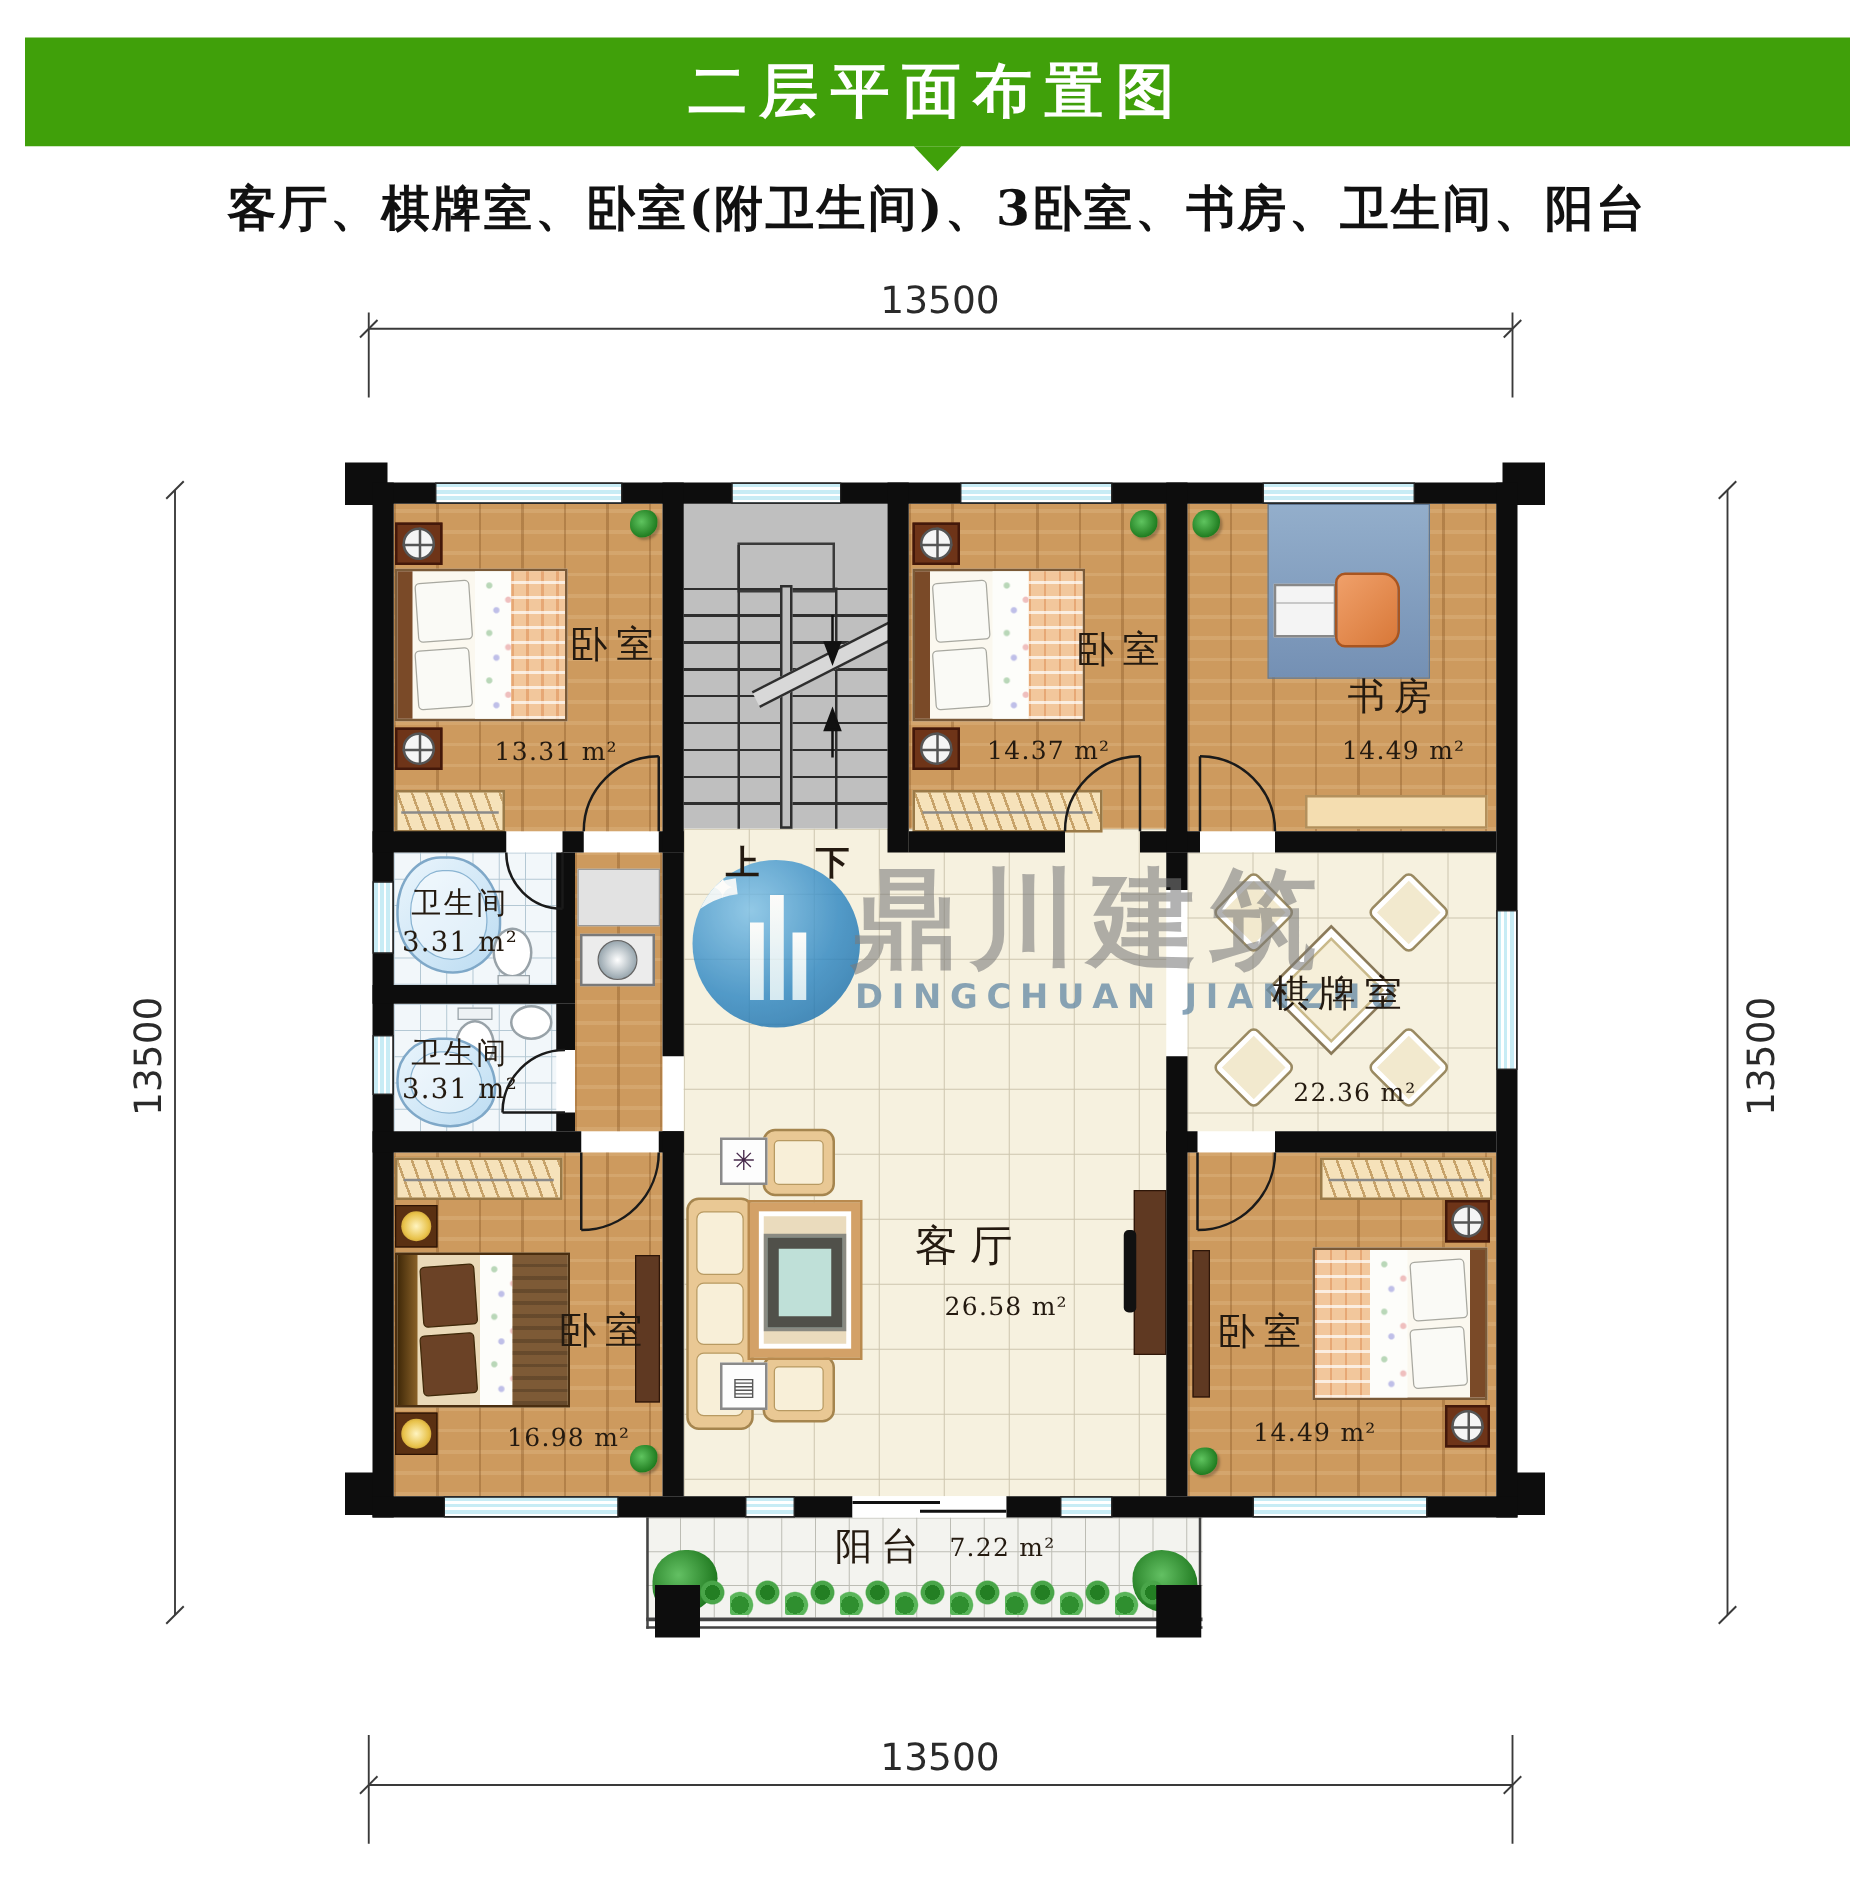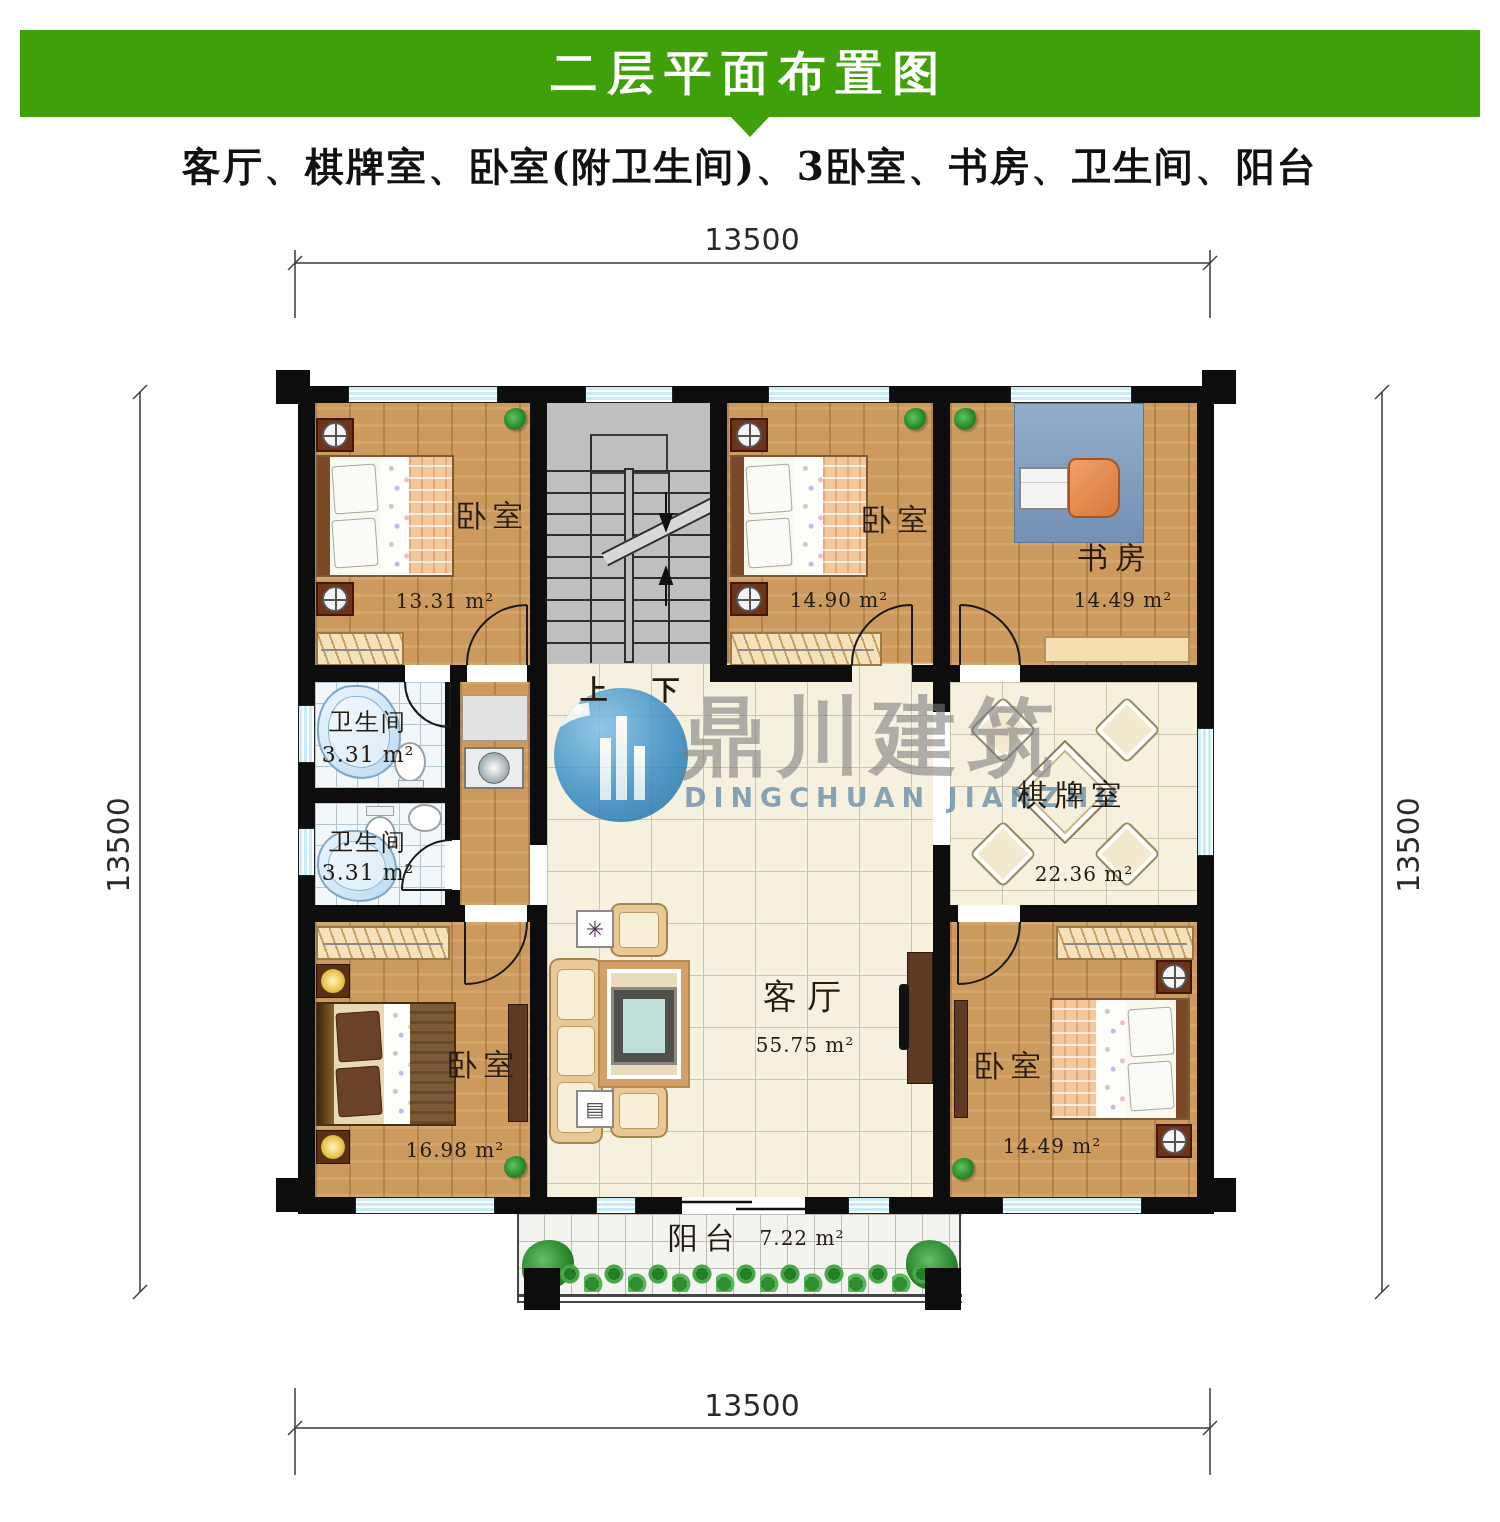--- a/index.html
+++ b/index.html
@@ -408,36 +408,36 @@
     <span class="bar" style="left:80px;bottom:22px;height:54px"></span>
     <span class="star">✦</span>
   </div>
   <div class="wm wm-sub abs">DINGCHUAN JIANZHU</div>
   <div class="wm wm-name abs">鼎川建筑</div>
 
   <div class="plabel rname" style="left:493px;top:516px">卧室</div>
   <div class="plabel rarea" style="left:445px;top:601px">13.31 m²</div>
 
   <div class="plabel rname" style="left:898px;top:520px">卧室</div>
-  <div class="plabel rarea" style="left:839px;top:600px">14.90 m²</div>
+  <div class="plabel rarea" style="left:839px;top:600px">14.37 m²</div>
 
   <div class="plabel rname" style="left:1115px;top:558px">书房</div>
   <div class="plabel rarea" style="left:1123px;top:600px">14.49 m²</div>
 
   <div class="plabel rname small" style="left:368px;top:722px">卫生间</div>
   <div class="plabel rarea small" style="left:368px;top:754px">3.31 m²</div>
 
   <div class="plabel rname small" style="left:368px;top:842px">卫生间</div>
   <div class="plabel rarea small" style="left:368px;top:872px">3.31 m²</div>
 
   <div class="plabel rname" style="left:1073px;top:795px">棋牌室</div>
   <div class="plabel rarea" style="left:1084px;top:874px">22.36 m²</div>
 
-  <div class="plabel rname big" style="left:807px;top:997px">客厅</div>
-  <div class="plabel rarea" style="left:805px;top:1045px">55.75 m²</div>
+  <div class="plabel rname big" style="left:776px;top:997px">客厅</div>
+  <div class="plabel rarea" style="left:805px;top:1045px">26.58 m²</div>
 
   <div class="plabel rname" style="left:484px;top:1065px">卧室</div>
   <div class="plabel rarea" style="left:455px;top:1150px">16.98 m²</div>
 
   <div class="plabel rname" style="left:1011px;top:1066px">卧室</div>
   <div class="plabel rarea" style="left:1052px;top:1146px">14.49 m²</div>
 
   <div class="plabel rname" style="left:705px;top:1238px">阳台</div>
   <div class="plabel rarea" style="left:802px;top:1238px">7.22 m²</div>
 

